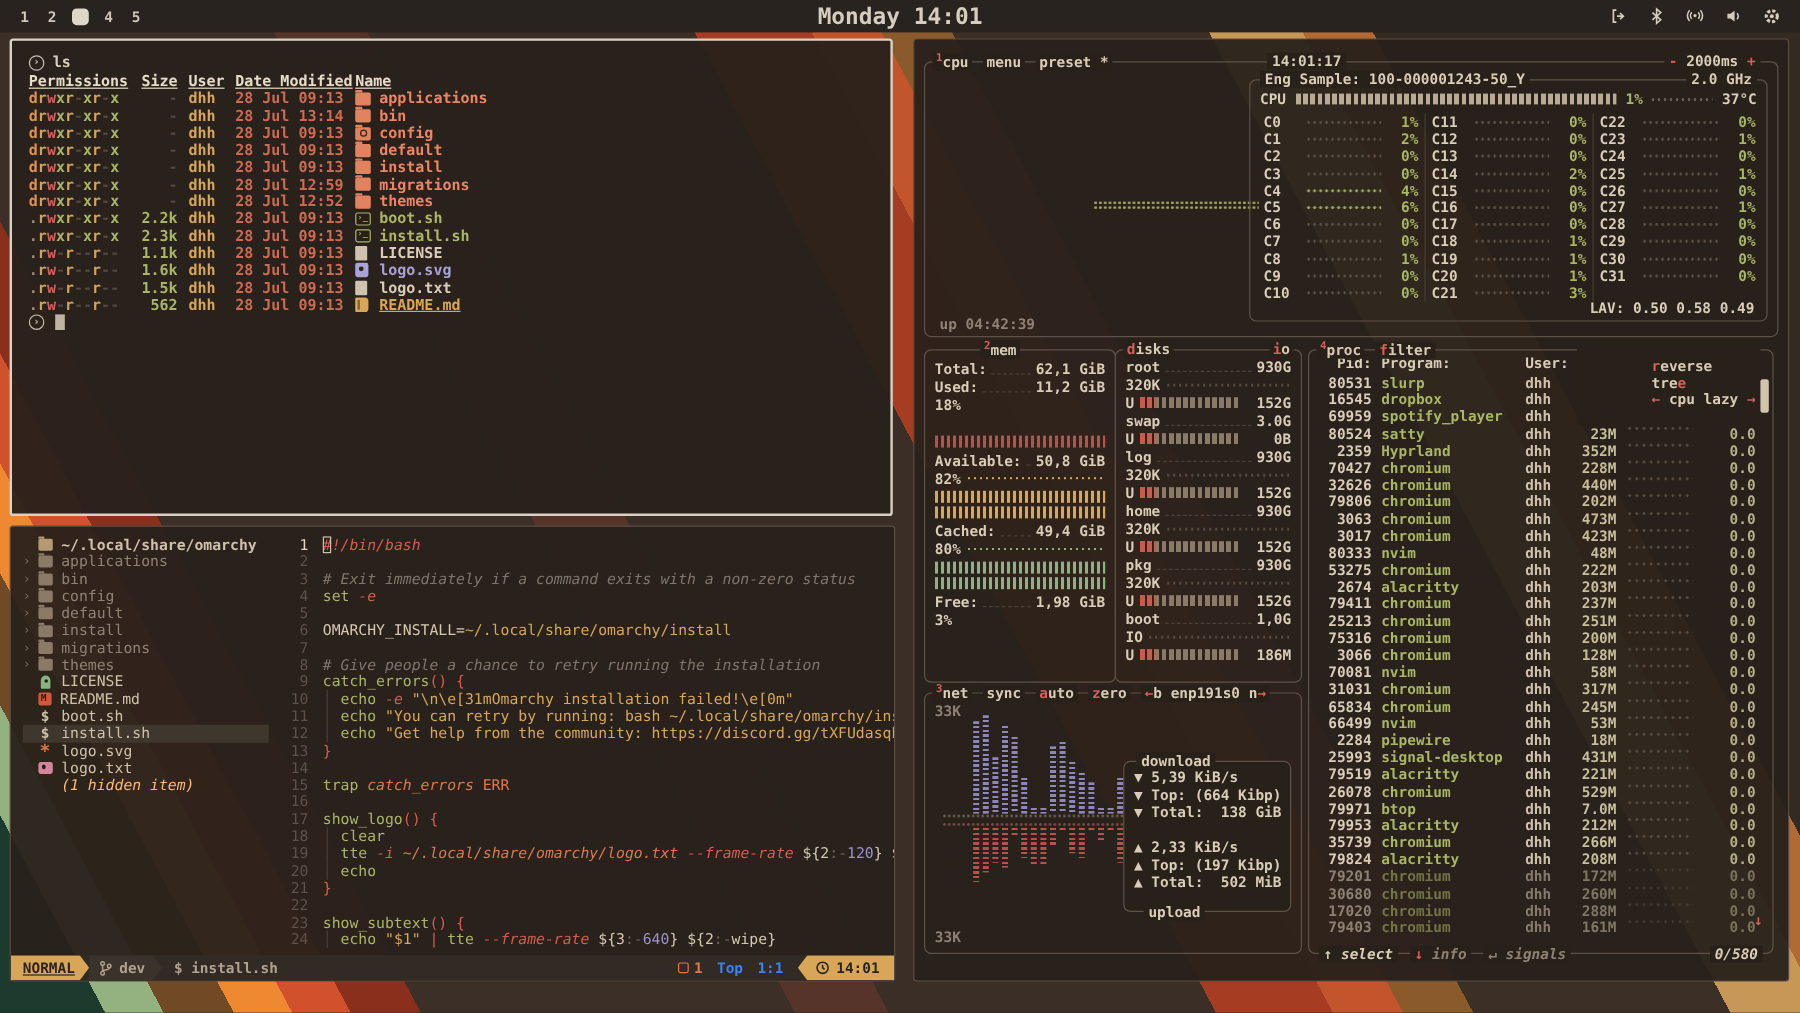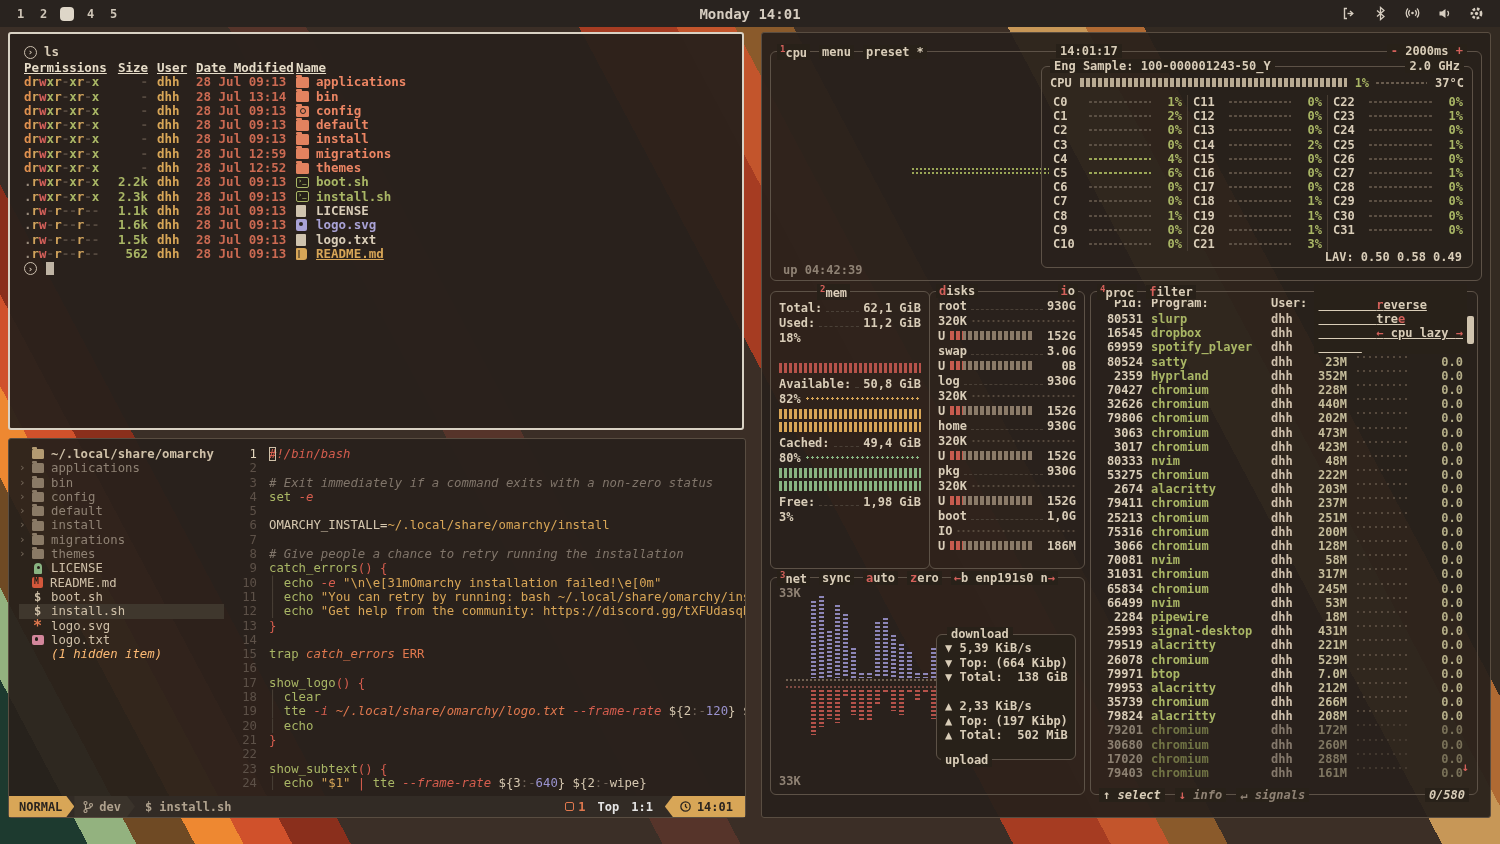--- a/index.html
+++ b/index.html
@@ -17,21 +17,21 @@
       #3c2f26 63%, #3c2f26 74%, #c79757 74%, #c79757 78%,
       #b06a33 78%, #b06a33 81%, #332a22 81%, #332a22 100%); }
 
   
   .topbar { position:absolute; left:0; top:0; width:1500px; height:27px; background:#29231f;
     display:flex; align-items:center; color:#d6cdc0; z-index:5; }
   .workspaces { display:flex; align-items:center; gap:10px; padding-left:14px; }
   .ws { min-width:13px; height:15px; display:flex; align-items:center; justify-content:center;
     font-size:12px; font-weight:bold; color:#cfc6b8; cursor:default; }
   .ws.active { width:14px; height:14px; background:#ded6c8; border-radius:4px; color:transparent; }
-  .clock { position:absolute; left:0; right:0; text-align:center; font-size:14px; font-weight:bold; }
+  .clock { position:absolute; left:0; right:0; text-align:center; font-size:19px; font-weight:bold; }
   .tray { margin-left:auto; display:flex; align-items:center; gap:17px; padding-right:16px; z-index:2; }
   .tray svg { display:block; }
 
   
   .win { position:absolute; background:rgba(40,33,27,0.95); border-radius:3px; }
   .win-term { left:8px; top:32px; width:736px; height:398px; border:2px solid #d9d2c4; }
   .win-nvim { left:8px; top:438px; width:738px; height:380px; border:1px solid #594d41; }
   .win-btop { left:761px; top:32px; width:730px; height:786px; border:1px solid #594d41; }
 
   
@@ -96,28 +96,28 @@
   .lc span { white-space:pre; }
   .red { color:#d65d4e; } .it { font-style:italic; }
   .comment { color:#80756a; font-style:italic; }
   .orange { color:#e0784e; } .purple { color:#9a93cf; }
   .fg { color:#d6c8b0; } .dim { color:#6e6257; } .guide { color:#4a4138; }
   .cursor-hollow { outline:1px solid #cfc0a8; outline-offset:-1px; }
 
   .statusbar { position:absolute; left:0; right:0; bottom:0; height:21px; background:#322b25;
     display:flex; align-items:center; font-size:12px; font-weight:bold; color:#b0a28e; }
   .sb-mode { background:#d8a657; color:#2a241f; padding:0 12px 0 10px; height:21px; display:flex; align-items:center;
-    clip-path:polygon(0 0, calc(100% - 8px) 0, 100% 50%, calc(100% - 8px) 100%, 0 100%); }
+    clip-path:polygon(0 0, calc(100% - 8px) 0, 100% 50%, calc(100% - 8px) 100%, 0 100%);text-decoration:underline; }
   .sb-branch { background:#3a332b; height:21px; display:flex; align-items:center; gap:5px; padding:0 14px 0 8px;
     clip-path:polygon(0 0, calc(100% - 8px) 0, 100% 50%, calc(100% - 8px) 100%, 0 100%); }
   .sb-file { display:flex; align-items:center; gap:7px; padding-left:10px; }
   .sb-right { margin-left:auto; display:flex; align-items:center; gap:12px; }
   .sb-diag { color:#e0784e; display:flex; align-items:center; gap:4px; }
   .pkg-icon { width:9px; height:9px; border:1.5px solid #e0784e; border-radius:2px; display:inline-block; }
-  .sb-pos { color:#e5e5e5; }
+  .sb-pos { color:#3b82f6; }
   .sb-time { background:#d8a657; color:#2a241f; height:21px; display:flex; align-items:center; gap:5px; padding:0 12px 0 14px;
     clip-path:polygon(8px 0, 100% 0, 100% 100%, 8px 100%, 0 50%); }
 
   
   .btop { position:relative; width:100%; height:100%; font-size:12px; font-weight:bold; color:#d9cdb8; }
   .bbox { position:absolute; border:1px solid #5d5247; border-radius:6px; }
   .btitle { position:absolute; top:-8px; display:flex; gap:9px; align-items:center; }
   .btitle > span { background:#282119; padding:0 3px; white-space:pre; }
   .hot { color:#d3605a; }
   .sup { font-size:9px; vertical-align:super; color:#d3605a; }
@@ -169,25 +169,25 @@
   .graph { position:absolute; display:flex; gap:3px; }
   .graph span { width:5px; flex:none; }
   .graph-down { left:40px; right:14px; top:14px; height:86px; align-items:flex-end; }
   .graph-down span { background:repeating-linear-gradient(180deg,#8d86b8 0 2px,transparent 2px 4px); }
   .graph-up { left:40px; right:14px; top:112px; height:82px; align-items:flex-start; }
   .graph-up span { background:repeating-linear-gradient(180deg,#b5524a 0 2px,transparent 2px 4px); }
   .baseline { position:absolute; left:14px; right:14px; height:4px; background-image:radial-gradient(circle,#6f6152 1px,transparent 1.2px); background-size:4px 4px; background-repeat:repeat-x; }
   .bl-d { top:100px; } .bl-u { top:107px; background-image:radial-gradient(circle,#7d4a42 1px,transparent 1.2px); }
   .netinfo { position:absolute; right:8px; top:56px; width:140px; height:126px; border:1px solid #5d5247; border-radius:6px; background:#282119; padding:6px 8px 0 8px; }
   .ni-title { position:absolute; top:-8px; left:10px; background:#282119; padding:0 4px; }
-  .ni-bottom { position:absolute; bottom:-8px; left:4px; background:#282119; padding:0 4px; }
+  .ni-bottom { position:absolute; bottom:-8px; left:16px; background:#282119; padding:0 4px; }
   .nirow { display:flex; height:14.5px; white-space:pre; align-items:center; }
 
   .box-proc { left:328px; top:258px; width:388px; height:504px; }
-  .proc-nav { position:absolute; top:-8px; right:10px; background:#282119; padding:0 4px; white-space:pre;text-decoration:underline; }
+  .proc-nav { position:absolute; top:-8px; right:10px; background:#282119; padding:0 4px; white-space:pre; }
   .phead { display:flex; align-items:center; height:16px; padding:6px 14px 0 8px; white-space:pre; margin-bottom:4px; }
   .prows { padding:0 14px 0 8px; }
   .prow { display:flex; align-items:flex-start; height:14.2px; white-space:pre; }
   .prow:nth-of-type(n+30) { opacity:.55; }
   .ppid { width:44px; text-align:right; margin-right:8px; }
   .pprog { width:120px; color:#a9b665; }
   .puser { width:36px; color:#cfc0ac; }
   .pmem { width:40px; text-align:right; color:#c6bd9b; }
   .pmeter { width:56px; height:4px; margin:0 8px; background-image:radial-gradient(circle,#56493d 1.1px,transparent 1.3px); background-size:6px 4px; background-position:0 50%; background-repeat:repeat-x; }
   .pcpu { flex:1; text-align:right; color:#b5ae88; }

